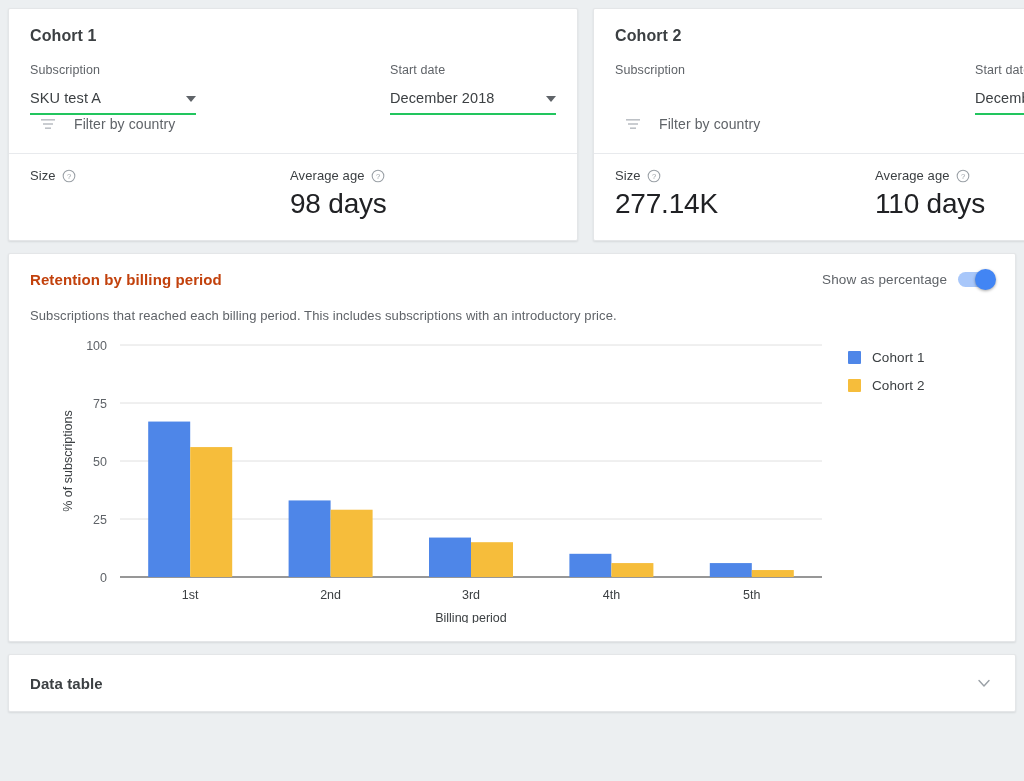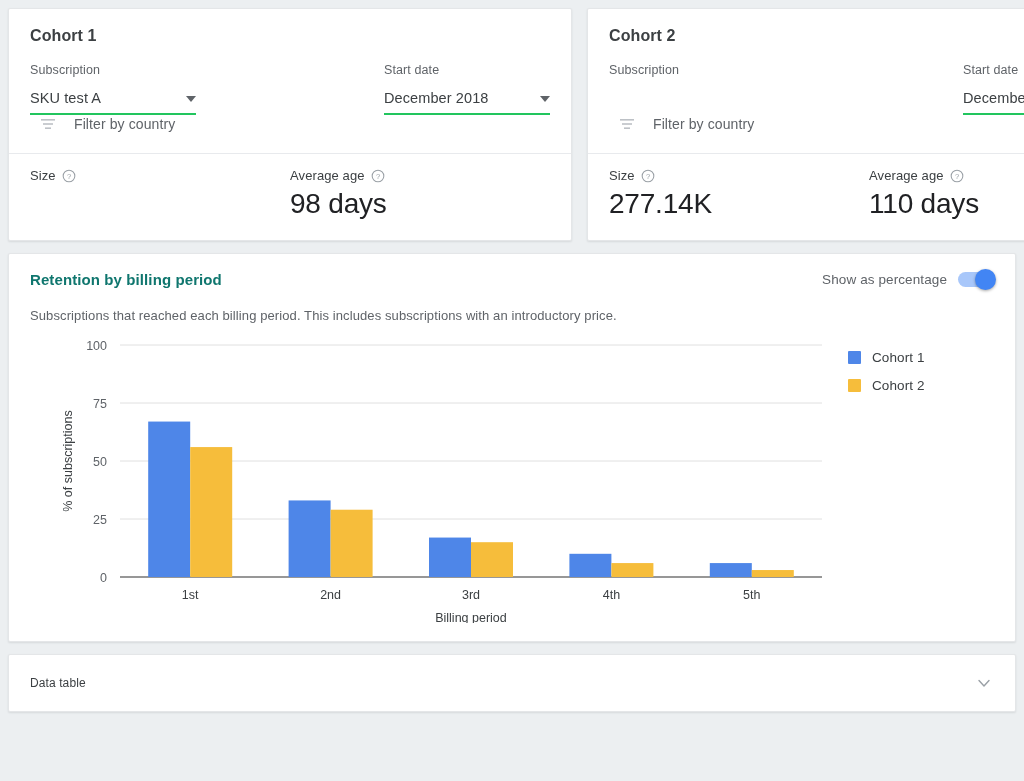--- a/index.html
+++ b/index.html
@@ -45,37 +45,37 @@
   }
   .filter-row {
     display: flex; align-items: center; gap: 17px;
     cursor: pointer; padding-left: 9px;
   }
   .filter-icon { width: 18px; height: 18px; display: block; }
   .filter-text { font-size: 14px; color: #5f6368; letter-spacing: .1px; }
 
   .cohort-metrics {
     border-top: 1px solid #e8eaed;
-    padding: 14px 21px 19px 21px;
+    padding: 14px 27px 19px 21px;
     display: flex;
   }
   .metric { width: 260px; }
   .metric-head {
     display: flex; align-items: center; gap: 6px; margin-bottom: 3px;
   }
   .metric-label { font-size: 13px; color: #3c4043; letter-spacing: .1px; }
   .help-icon { width: 14px; height: 14px; display: block; }
   .metric-value {
     font-size: 28px; color: #202124; letter-spacing: -.2px; line-height: 1.25;
   }
 
   
   .chart-card { margin-top: 12px; padding: 17px 21px 8px 21px; }
   .chart-head { display: flex; align-items: center; justify-content: space-between; }
-  .chart-title { font-size: 15px; font-weight: bold; color: #0f766e; letter-spacing: .1px; }
+  .chart-title { font-size: 15px; font-weight: bold; color: #c2410c; letter-spacing: .1px; }
   .toggle-wrap { display: flex; align-items: center; gap: 11px; cursor: pointer; }
   .toggle-label { font-size: 13.5px; color: #5f6368; letter-spacing: .1px; }
   .toggle {
     position: relative; width: 36px; height: 15px;
     background: #a8c7fa; border-radius: 8px;
   }
   .toggle .knob {
     position: absolute; right: -2px; top: -3px;
     width: 21px; height: 21px; border-radius: 50%;
     background: #4285f4; box-shadow: 0 1px 3px rgba(0,0,0,.35);
@@ -89,21 +89,21 @@
   .legend-item { display: flex; align-items: center; gap: 11px; height: 28px; }
   .legend-swatch { width: 13px; height: 13px; border-radius: 1px; }
   .legend-text { font-size: 13.5px; color: #3c4043; letter-spacing: .1px; }
 
   
   .table-card {
     margin-top: 12px; padding: 18px 21px;
     display: flex; align-items: center; justify-content: space-between;
     cursor: pointer;
   }
-  .table-title { font-size: 12px; font-weight: normal; color: #3c4043; letter-spacing: .1px; }
+  .table-title { font-size: 15px; font-weight: bold; color: #3c4043; letter-spacing: .1px; }
   .chevron { width: 20px; height: 20px; display: block; }
 
   text { font-family: "Liberation Sans", sans-serif; }
 </style>
 </head>
 <body>
 
 <div class="cohort-row">
 
   <div class="card cohort-card">

